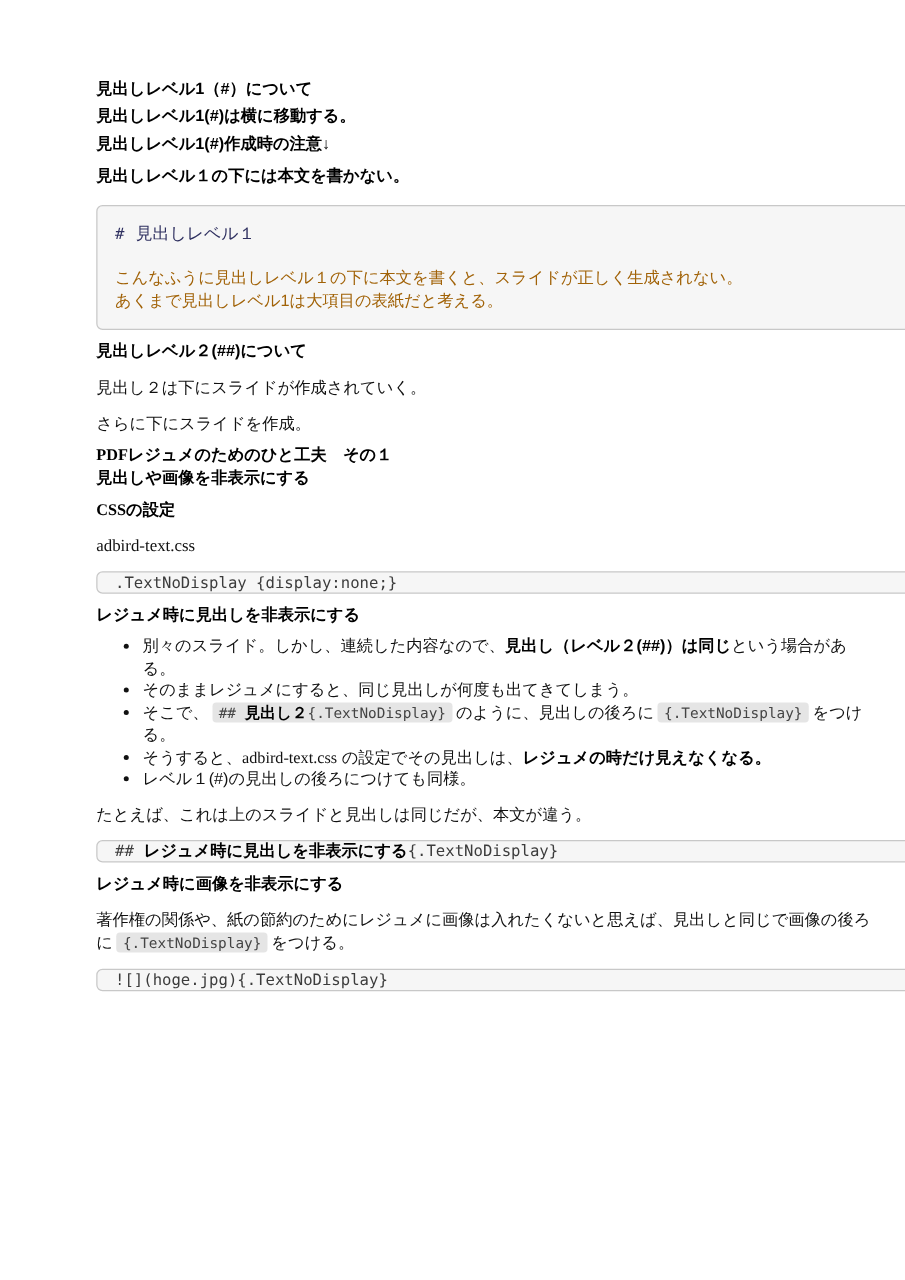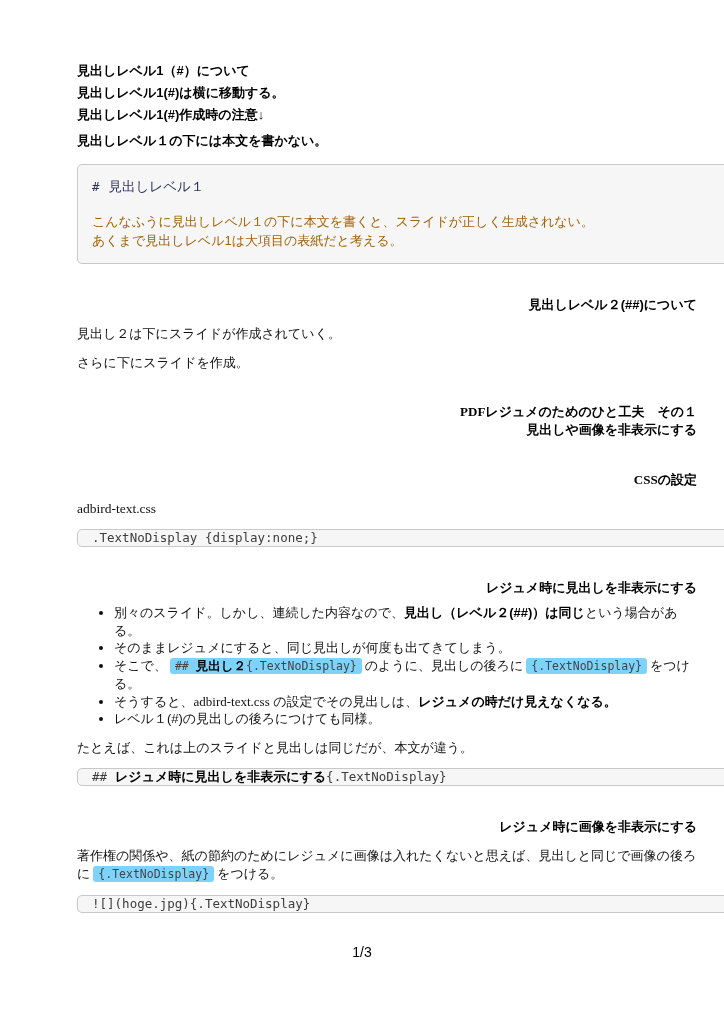--- a/index.html
+++ b/index.html
@@ -29,21 +29,21 @@
     background: #f6f6f6;
     border: 1px solid #c8c8c8;
     border-radius: 5px;
   }
   .example-box { margin-top: 13px; padding: 12px 14px 13px; }
   .navy { color: #2f3060; font-size: 13.5px; line-height: 19px; }
   .mono { font-family: "DejaVu Sans Mono", "Liberation Mono", monospace; }
   .hash { font-size: 12.5px; margin-right: 9px; }
   .example-body { margin-top: 17px; font-size: 13px; line-height: 18.5px; color: #a16207; }
 
-  .sec { font-size: 13px; line-height: 18px; font-weight: 700; color: #000; margin-top: 32px; text-align: right; }
+  .sec { font-size: 13px; line-height: 18px; font-weight: 700; color: #000; margin-top: 8px; }
   .para { font-size: 13px; line-height: 17.5px; margin-top: 11px; color: #111; }
   .serif { font-family: "Liberation Serif", "DejaVu Serif", serif; }
   .filename { font-size: 13.5px; margin-top: 12px; color: #111; }
 
   .codebox {
     margin-top: 12px;
     padding: 0 14px;
     font-family: "DejaVu Sans Mono", "Liberation Mono", monospace;
     font-size: 12.5px;
     line-height: 16px;
@@ -54,21 +54,21 @@
     font-weight: 700;
     font-size: 13px;
     color: #000;
   }
   .codebox .hash { margin-right: 8px; }
 
   ul.bullets { margin: 7px 0 0; padding-left: 37px; font-size: 13px; line-height: 17.5px; color: #111; }
   ul.bullets li { margin: 0; padding: 0; }
 
   .chip {
-    background: #7dd3fc;
+    background: #e5e5e5;
     border-radius: 3px;
     padding: 1px 5px;
     margin: 0 3px;
     font-family: "DejaVu Sans Mono", "Liberation Mono", monospace;
     font-size: 11.5px;
     color: #444;
     white-space: nowrap;
   }
   .chip .chip-bold {
     font-family: "Liberation Sans", "DejaVu Sans", sans-serif;
@@ -132,14 +132,13 @@
     <div class="box codebox"><span class="hash">##</span><span class="code-bold">レジュメ時に見出しを非表示にする</span><span>{.TextNoDisplay}</span></div>
 
     <p class="sec">レジュメ時に画像を非表示にする</p>
 
     <p class="para"><span>著作権の関係や、紙の節約のためにレジュメに画像は入れたくないと思えば、見出しと同じで画像の後ろに</span><span class="chip"><span>{.TextNoDisplay}</span></span><span>をつける。</span></p>
 
     <div class="box codebox"><span>![](hoge.jpg){.TextNoDisplay}</span></div>
 
   </div>
 
-  <div class="footer">1/3</div>
 </div>
 
 </body></html>

